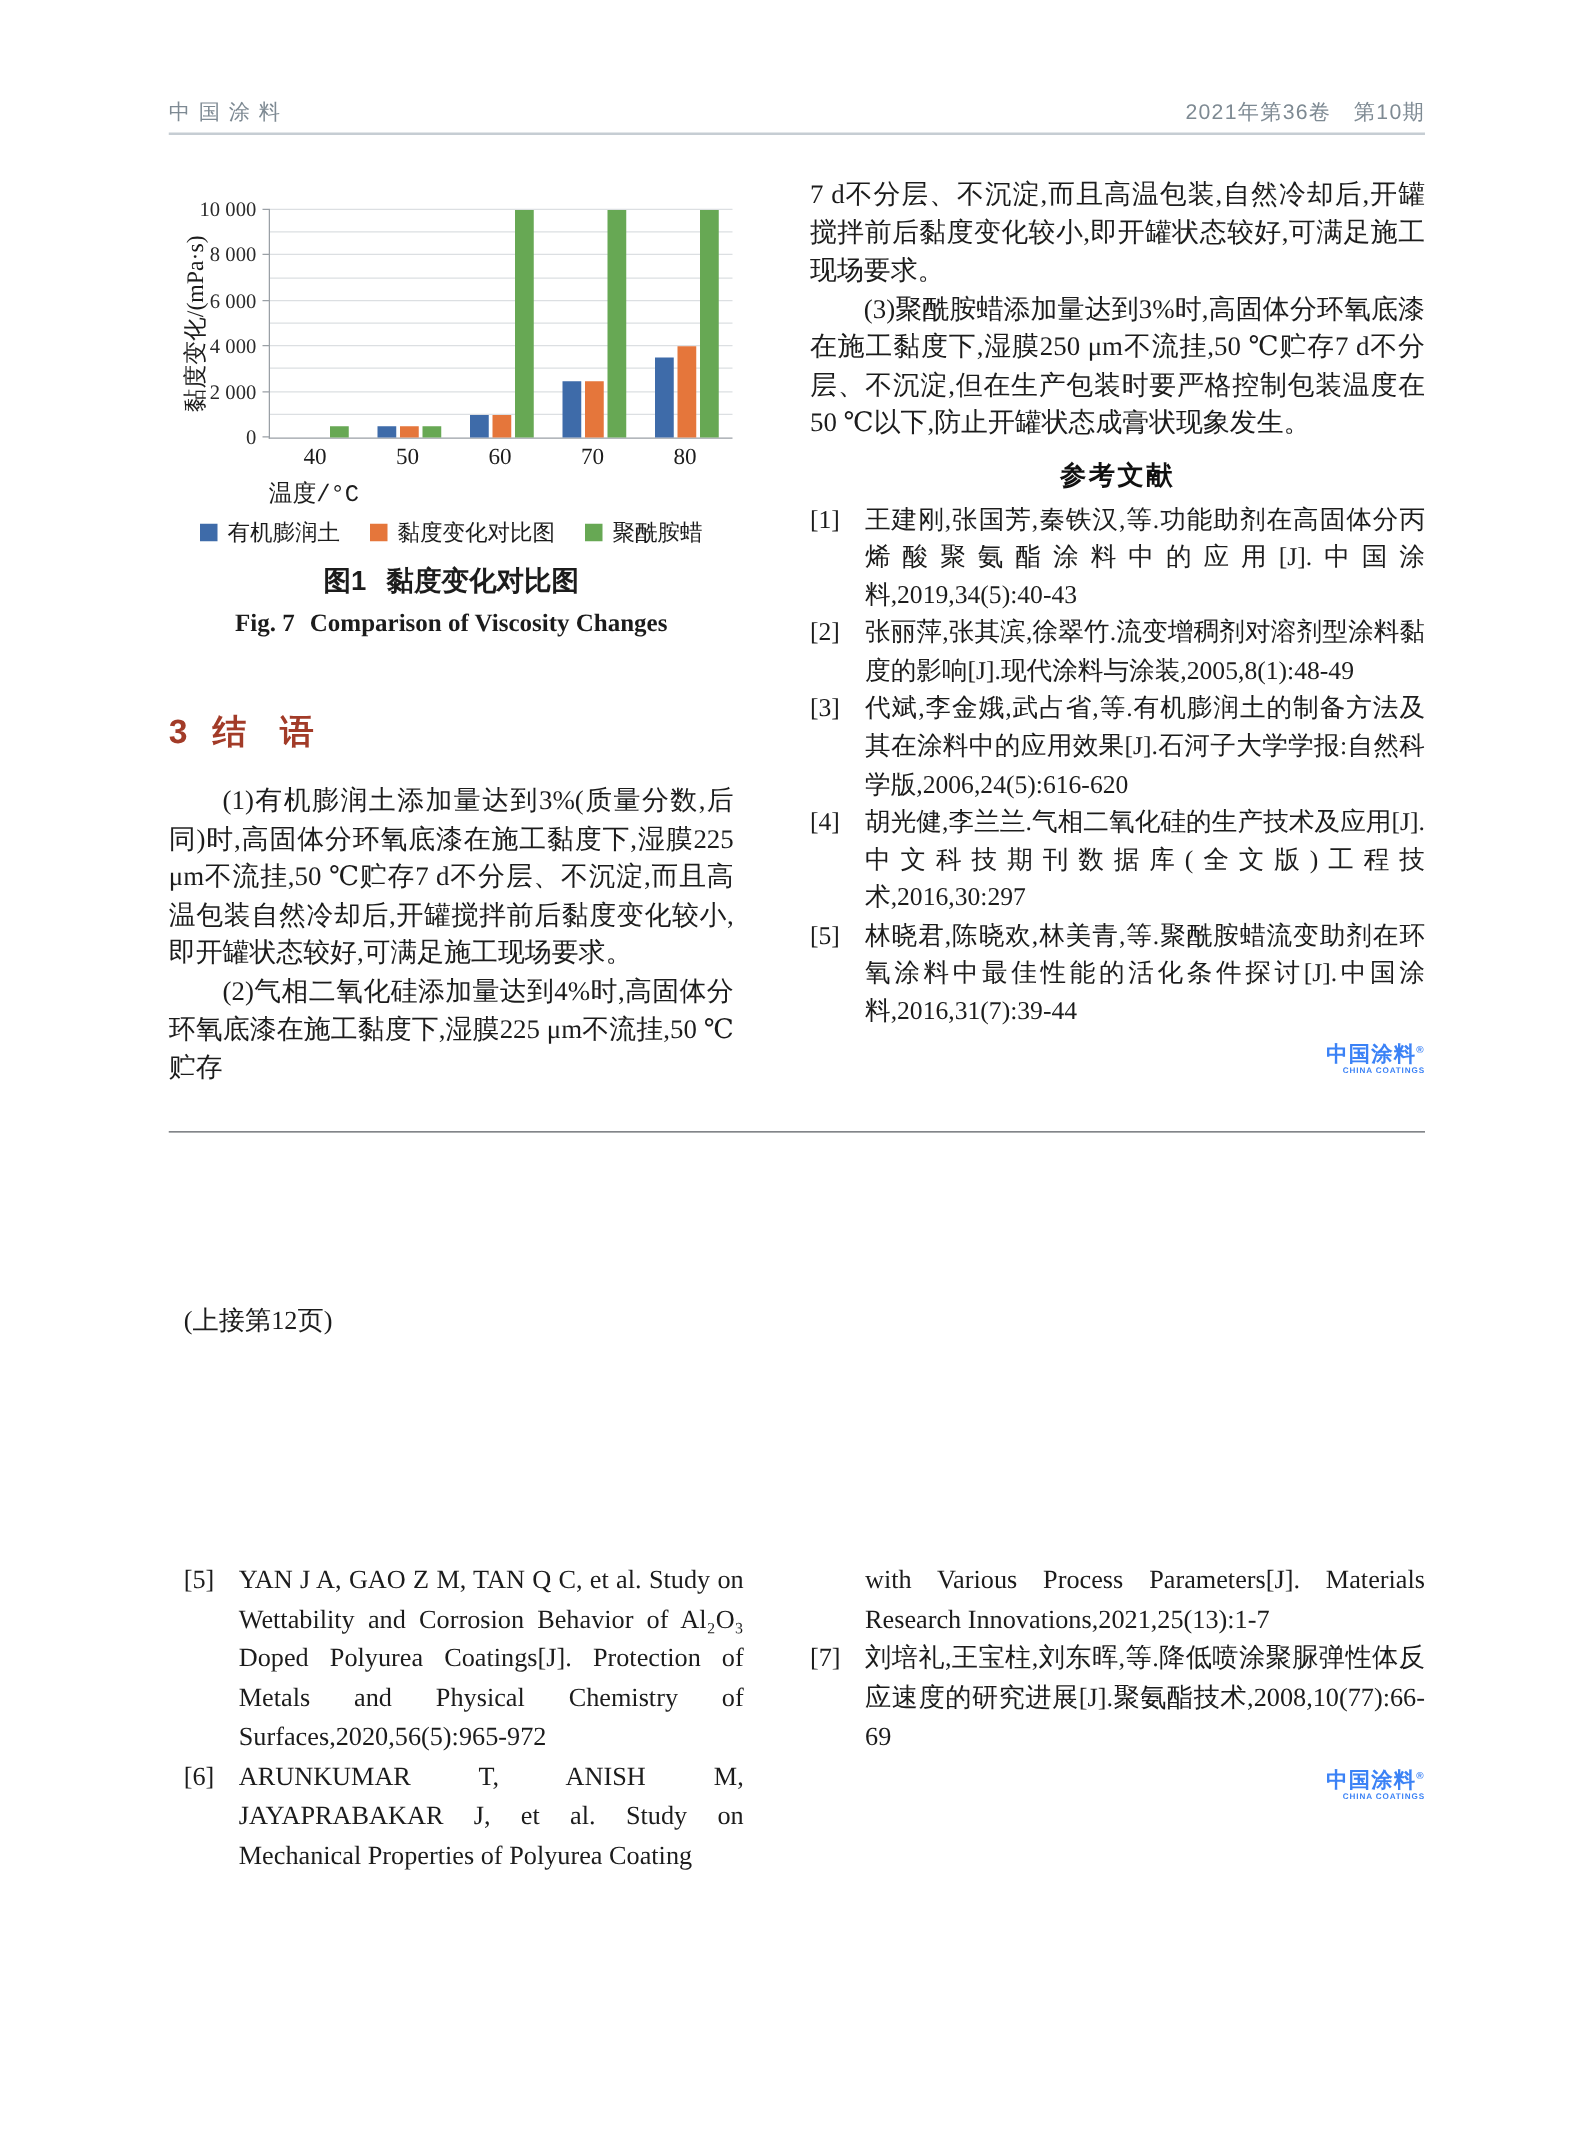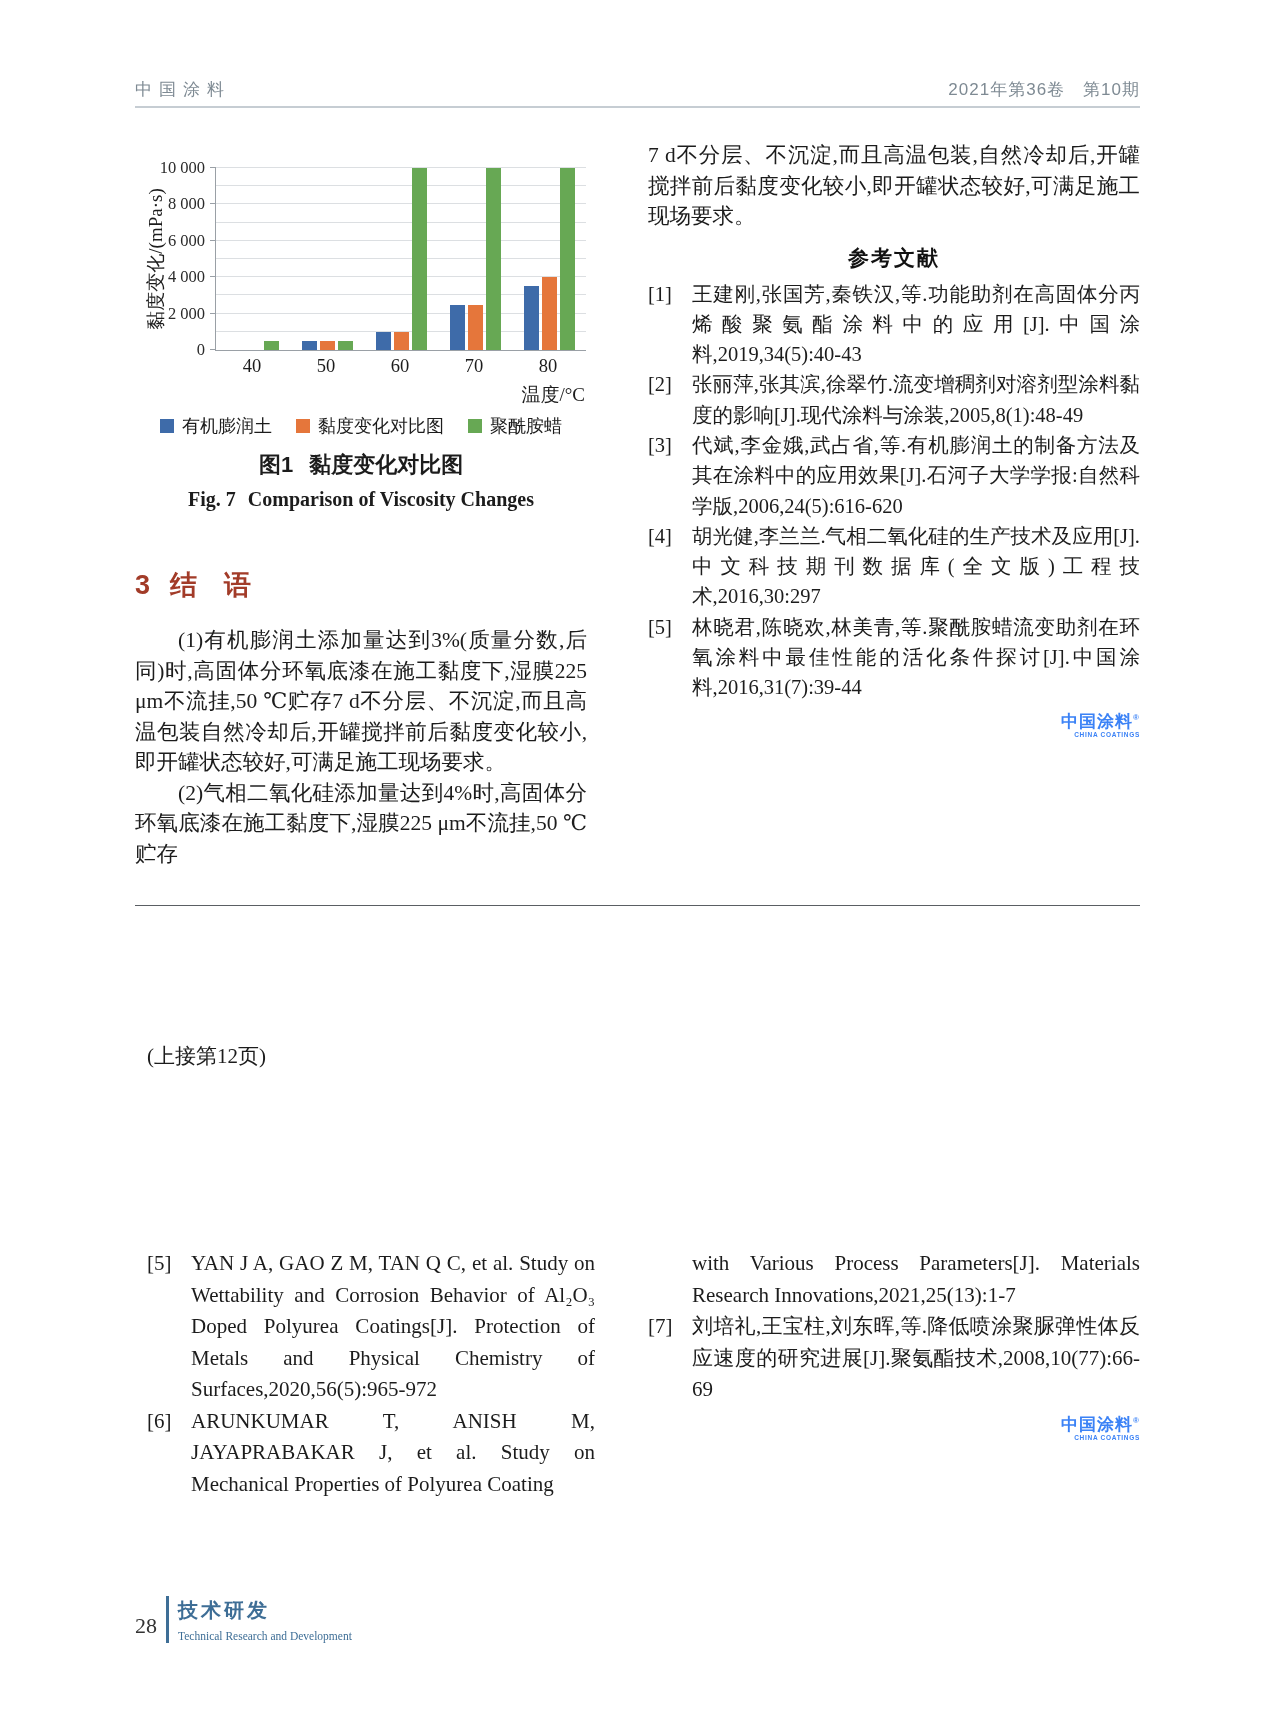--- a/index.html
+++ b/index.html
@@ -26,21 +26,21 @@
   .ytick-mark{ position:absolute; left:-6px; width:6px; height:1px; background:#9aa0a6; }
   .bar { position:absolute; bottom:0; width:15px; }
   .yticks { position:absolute; left:0; top:38px; width:75px; height:182px;
             font-size:16.5px; color:#2a2a2a; }
   .ytick-label { position:absolute; right:5px; line-height:18px; white-space:nowrap; }
   .y-axis-label { position:absolute; left:21px; top:129px;
                   transform:translate(-50%,-50%) rotate(-90deg);
                   font-size:19px; white-space:nowrap; }
   .xticks { position:absolute; left:80px; top:226px; width:370px; height:22px; font-size:18.5px; }
   .xtick-label { position:absolute; top:0; text-align:center; }
-  .x-axis-label { position:absolute; left:80px; top:252px; width:370px; text-align:right; font-size:19px; }
+  .x-axis-label { position:absolute; left:80px; top:252px; width:370px; text-align:left; font-size:19px;font-family:Liberation Mono, monospace; }
   .legend { position:absolute; left:0; top:284px; width:100%;
             display:flex; justify-content:center; gap:24px; }
   .legend-item { display:flex; align-items:center; gap:8px; }
   .legend-swatch { width:14px; height:14px; flex:none; }
   .legend-label { font-size:18px; }
   
   .fig-cap-cn { margin-top:10px; text-align:center; font-size:22px; font-weight:bold;
                 font-family:"Liberation Sans","DejaVu Sans",sans-serif; }
   .fig-cap-cn .cap-label { margin-right:16px; }
   .fig-cap-en { margin-top:8px; text-align:center; font-size:20px; font-weight:bold; }
@@ -164,20 +164,21 @@
     </div>
     <h2 class="section-h">
       <span class="sec-num">3</span><span>结　语</span>
     </h2>
     <p class="par indent mt13">(1)有机膨润土添加量达到3%(质量分数,后同)时,高固体分环氧底漆在施工黏度下,湿膜225 μm不流挂,50 ℃贮存7 d不分层、不沉淀,而且高温包装自然冷却后,开罐搅拌前后黏度变化较小,即开罐状态较好,可满足施工现场要求。</p>
     <p class="par indent">(2)气相二氧化硅添加量达到4%时,高固体分环氧底漆在施工黏度下,湿膜225 μm不流挂,50 ℃贮存</p>
   </div>
 
   <div class="col-right-top">
     <p class="par">7 d不分层、不沉淀,而且高温包装,自然冷却后,开罐搅拌前后黏度变化较小,即开罐状态较好,可满足施工现场要求。</p>
+    <p class="par indent">(3)聚酰胺蜡添加量达到3%时,高固体分环氧底漆在施工黏度下,湿膜250 μm不流挂,50 ℃贮存7 d不分层、不沉淀,但在生产包装时要严格控制包装温度在50 ℃以下,防止开罐状态成膏状现象发生。</p>
     <h3 class="refs-h">参考文献</h3>
     <ol class="ref-list">
       <li class="ref">
         <span class="ref-num">[1]</span>
         <span class="ref-text">王建刚,张国芳,秦铁汉,等.功能助剂在高固体分丙烯酸聚氨酯涂料中的应用[J].中国涂料,2019,34(5):40-43</span>
       </li>
       <li class="ref">
         <span class="ref-num">[2]</span>
         <span class="ref-text">张丽萍,张其滨,徐翠竹.流变增稠剂对溶剂型涂料黏度的影响[J].现代涂料与涂装,2005,8(1):48-49</span>
       </li>
@@ -227,22 +228,14 @@
         <span class="ref-num">[7]</span>
         <span class="ref-text">刘培礼,王宝柱,刘东晖,等.降低喷涂聚脲弹性体反应速度的研究进展[J].聚氨酯技术,2008,10(77):66-69</span>
       </li>
     </ol>
     <div class="logo">
       <div class="logo-cn"><span>中国涂料</span><sup>®</sup></div>
       <div class="logo-en">CHINA COATINGS</div>
     </div>
   </div>
 
-  <div class="footer">
-    <span class="page-num">28</span>
-    <div class="footer-bar"></div>
-    <div class="footer-labels">
-      <div class="footer-cn">技术研发</div>
-      <div class="footer-en">Technical Research and Development</div>
-    </div>
-  </div>
 
 </div>
 
 </body></html>

